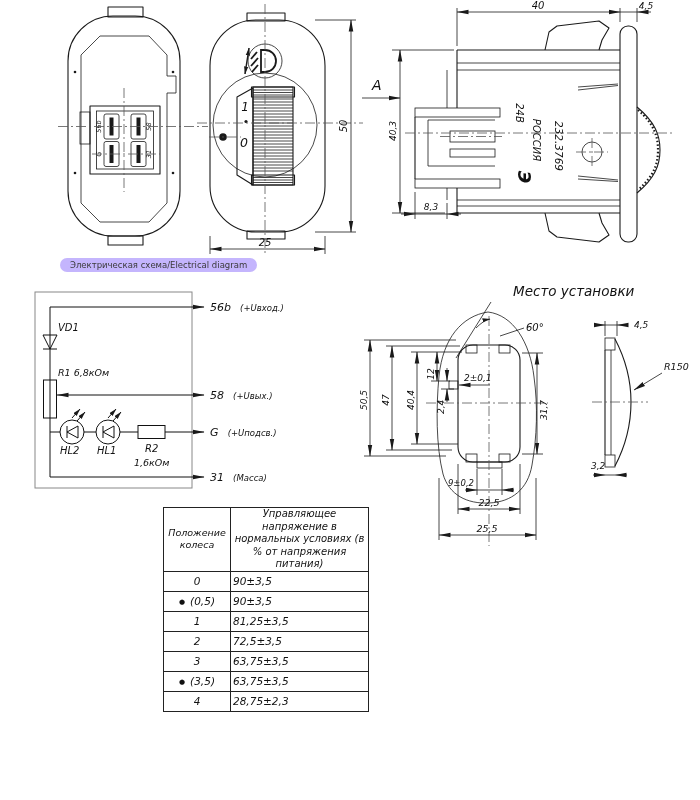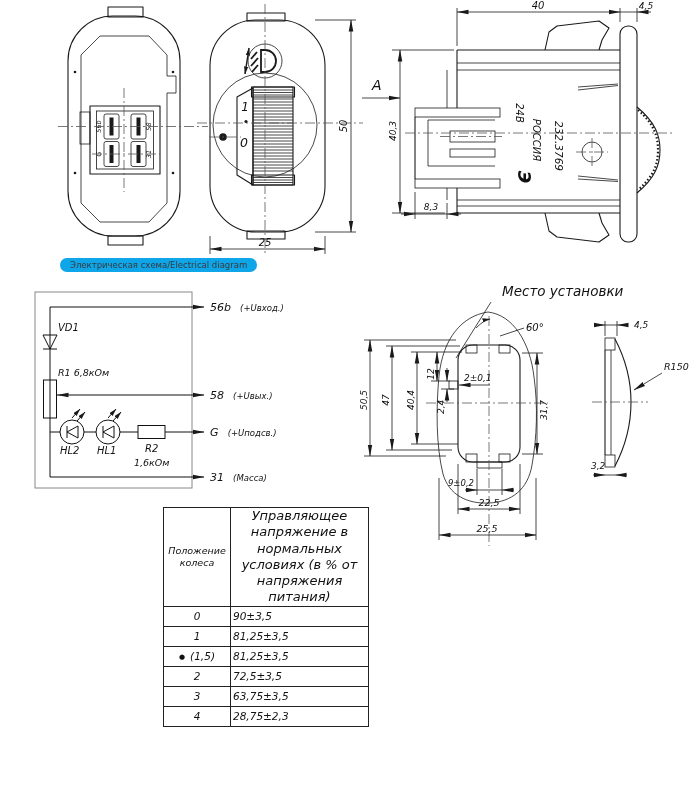--- a/index.html
+++ b/index.html
@@ -6,29 +6,29 @@
   .stage{position:relative;width:700px;height:800px;background:#fff;overflow:hidden;
          font-family:"DejaVu Sans",sans-serif;}
   .abs{position:absolute;}
   svg text{font-family:"DejaVu Sans",sans-serif;font-style:italic;fill:#111;}
   .ln{stroke:#1a1a1a;stroke-width:1.1;fill:none;stroke-linejoin:round;}
   .tn{stroke:#1a1a1a;stroke-width:0.8;fill:none;}
   .cl{stroke:#555;stroke-width:0.8;fill:none;stroke-dasharray:10 3 2 3;}
   .dim{stroke:#1a1a1a;stroke-width:0.8;fill:none;}
   .fil{fill:#1a1a1a;stroke:none;}
   .wire{stroke:#111;stroke-width:1;fill:none;}
-  .pill{position:absolute;left:60px;top:258px;background:#0ea5e9;color:#3a3a3a;
+  .pill{position:absolute;left:60px;top:258px;background:#c4b5fd;color:#3a3a3a;
         font-size:8.5px;font-style:normal;padding:2px 10px;border-radius:8px;white-space:nowrap;}
-  .place-title{position:absolute;left:502px;top:283px;font-size:13.5px;font-style:italic;color:#111;}
+  .place-title{position:absolute;left:513px;top:283px;font-size:13.5px;font-style:italic;color:#111;}
   table.spec{position:absolute;left:163px;top:507px;border-collapse:collapse;color:#111;
              font-style:italic;background:#fff;}
   table.spec td,table.spec th{border:1px solid #222;padding:0 2px;}
   table.spec{border:1.5px solid #222;}
   th.h1{width:62px;font-size:9.5px;font-weight:normal;line-height:1.25;height:44px;margin-left:27px;}
-  th.h2{width:133px;font-size:13px;font-weight:normal;line-height:1.25;height:44px;}
+  th.h2{width:133px;font-size:10px;font-weight:normal;line-height:1.25;height:44px;}
   td.c1{width:62px;text-align:center;font-size:10.5px;height:19px;}
   td.c2{width:133px;text-align:left;font-size:10.5px;height:19px;}
   .dot{font-size:7px;vertical-align:1.5px;margin-right:5px;font-style:normal;}
   .dot:empty{margin:0;}
 </style>
 </head>
 <body>
 
 <div class="stage">
 
@@ -419,35 +419,39 @@
         <th class="h1">Положение колеса</th>
         <th class="h2">Управляющее напряжение в нормальных условиях (в % от напряжения питания)</th>
       </tr>
     </thead>
     <tbody>
       <tr>
         <td class="c1"><span class="dot"></span><span>0</span></td>
         <td class="c2">90±3,5</td>
       </tr>
       <tr>
+        <td class="c1"><span class="dot">●</span><span>(0,5)</span></td>
+        <td class="c2">90±3,5</td>
+      </tr>
+      <tr>
         <td class="c1"><span class="dot"></span><span>1</span></td>
         <td class="c2">81,25±3,5</td>
       </tr>
       <tr>
-        <td class="c1"><span class="dot">●</span><span>(1,5)</span></td>
-        <td class="c2">81,25±3,5</td>
-      </tr>
-      <tr>
         <td class="c1"><span class="dot"></span><span>2</span></td>
         <td class="c2">72,5±3,5</td>
       </tr>
       <tr>
         <td class="c1"><span class="dot"></span><span>3</span></td>
         <td class="c2">63,75±3,5</td>
       </tr>
       <tr>
+        <td class="c1"><span class="dot">●</span><span>(3,5)</span></td>
+        <td class="c2">63,75±3,5</td>
+      </tr>
+      <tr>
         <td class="c1"><span class="dot"></span><span>4</span></td>
         <td class="c2">28,75±2,3</td>
       </tr>
     </tbody>
   </table>
 
 </div>
 
 </body></html>

